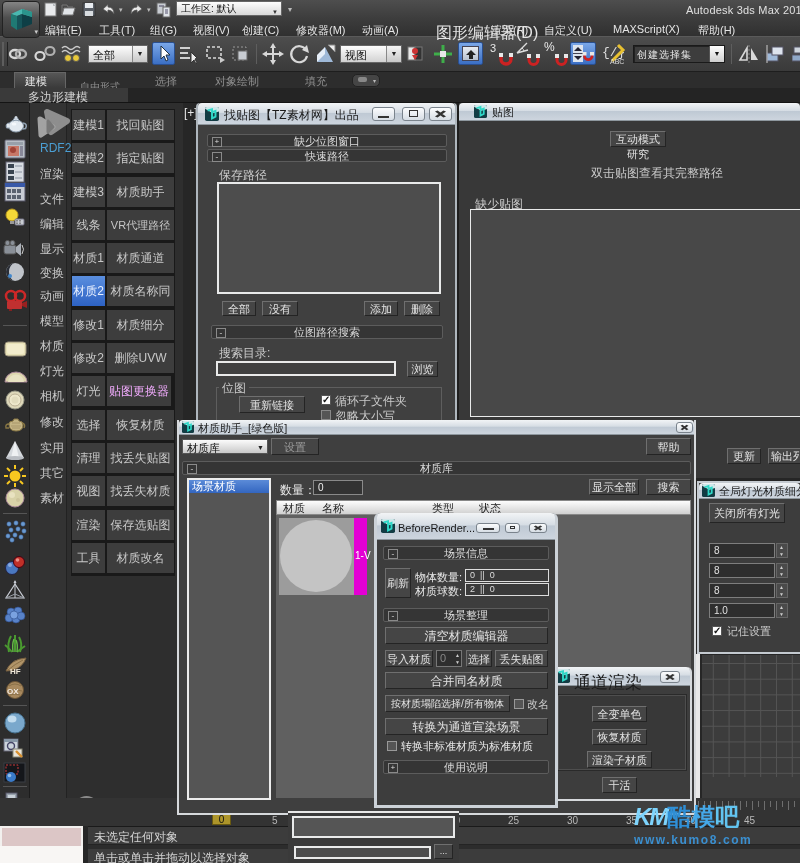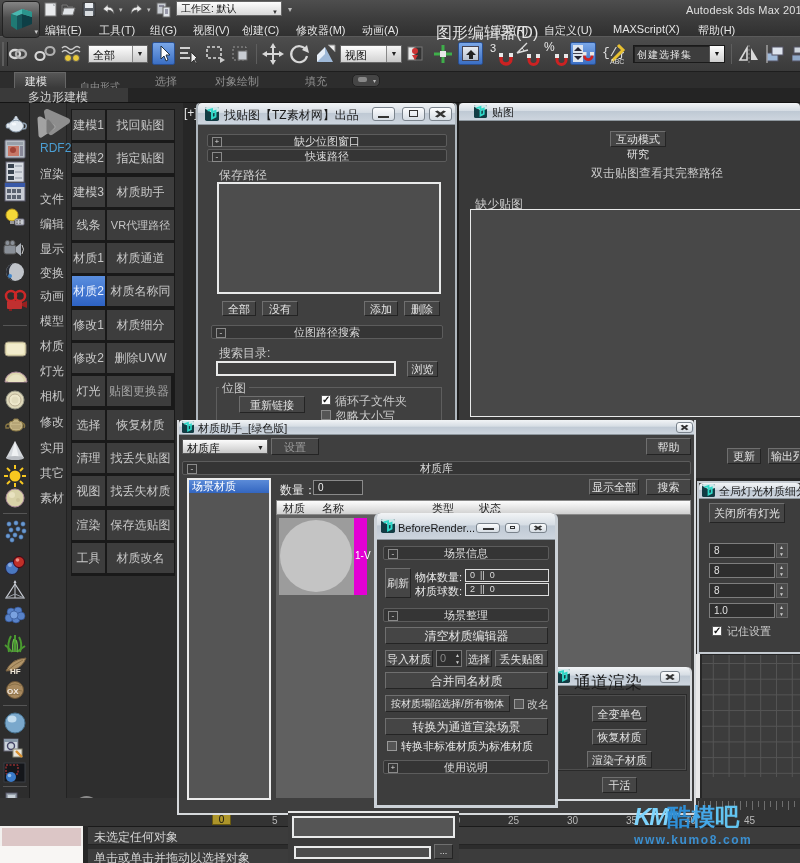--- a/index.html
+++ b/index.html
@@ -279,21 +279,21 @@
 <div class="ab" style="left:107px;top:210px;width:67px;height:30px;background:#3d3d3d;color:#c8c8c8;font-size:11px;text-align:center;line-height:30px">VR代理路径</div>
 <div class="ab" style="left:72px;top:243px;width:33px;height:30px;background:#3d3d3d;color:#c8c8c8;font-size:12px;text-align:center;line-height:30px">材质1</div>
 <div class="ab" style="left:107px;top:243px;width:67px;height:30px;background:#3d3d3d;color:#c8c8c8;font-size:12px;text-align:center;line-height:30px">材质通道</div>
 <div class="ab" style="left:72px;top:276px;width:33px;height:30px;background:linear-gradient(#5a8ede,#2d62c4);color:#e8f0ff;font-size:12px;text-align:center;line-height:30px">材质2</div>
 <div class="ab" style="left:107px;top:276px;width:67px;height:30px;background:#3d3d3d;color:#c8c8c8;font-size:12px;text-align:center;line-height:30px">材质名称同</div>
 <div class="ab" style="left:72px;top:310px;width:33px;height:30px;background:#3d3d3d;color:#c8c8c8;font-size:12px;text-align:center;line-height:30px">修改1</div>
 <div class="ab" style="left:107px;top:310px;width:67px;height:30px;background:#3d3d3d;color:#c8c8c8;font-size:12px;text-align:center;line-height:30px">材质细分</div>
 <div class="ab" style="left:72px;top:343px;width:33px;height:30px;background:#3d3d3d;color:#c8c8c8;font-size:12px;text-align:center;line-height:30px">修改2</div>
 <div class="ab" style="left:107px;top:343px;width:67px;height:30px;background:#3d3d3d;color:#c8c8c8;font-size:12px;text-align:center;line-height:30px">删除UVW</div>
 <div class="ab" style="left:72px;top:376px;width:33px;height:30px;background:#3d3d3d;color:#c8c8c8;font-size:12px;text-align:center;line-height:30px">灯光</div>
-<div class="ab" style="left:107px;top:376px;width:64px;height:30px;background:#3d3d3d;color:#a3a3a3;font-size:12px;text-align:center;line-height:30px">贴图更换器</div>
+<div class="ab" style="left:107px;top:376px;width:64px;height:30px;background:#3d3d3d;color:#f0abfc;font-size:12px;text-align:center;line-height:30px">贴图更换器</div>
 <div class="ab" style="left:72px;top:410px;width:33px;height:30px;background:#3d3d3d;color:#c8c8c8;font-size:12px;text-align:center;line-height:30px">选择</div>
 <div class="ab" style="left:107px;top:410px;width:67px;height:30px;background:#3d3d3d;color:#c8c8c8;font-size:12px;text-align:center;line-height:30px">恢复材质</div>
 <div class="ab" style="left:72px;top:443px;width:33px;height:30px;background:#3d3d3d;color:#c8c8c8;font-size:12px;text-align:center;line-height:30px">清理</div>
 <div class="ab" style="left:107px;top:443px;width:67px;height:30px;background:#3d3d3d;color:#c8c8c8;font-size:12px;text-align:center;line-height:30px">找丢失贴图</div>
 <div class="ab" style="left:72px;top:476px;width:33px;height:30px;background:#3d3d3d;color:#c8c8c8;font-size:12px;text-align:center;line-height:30px">视图</div>
 <div class="ab" style="left:107px;top:476px;width:67px;height:30px;background:#3d3d3d;color:#c8c8c8;font-size:12px;text-align:center;line-height:30px">找丢失材质</div>
 <div class="ab" style="left:72px;top:510px;width:33px;height:30px;background:#3d3d3d;color:#c8c8c8;font-size:12px;text-align:center;line-height:30px">渲染</div>
 <div class="ab" style="left:107px;top:510px;width:67px;height:30px;background:#3d3d3d;color:#c8c8c8;font-size:12px;text-align:center;line-height:30px">保存选贴图</div>
 <div class="ab" style="left:72px;top:543px;width:33px;height:30px;background:#3d3d3d;color:#c8c8c8;font-size:12px;text-align:center;line-height:30px">工具</div>
 <div class="ab" style="left:107px;top:543px;width:67px;height:30px;background:#3d3d3d;color:#c8c8c8;font-size:12px;text-align:center;line-height:30px">材质改名</div>

